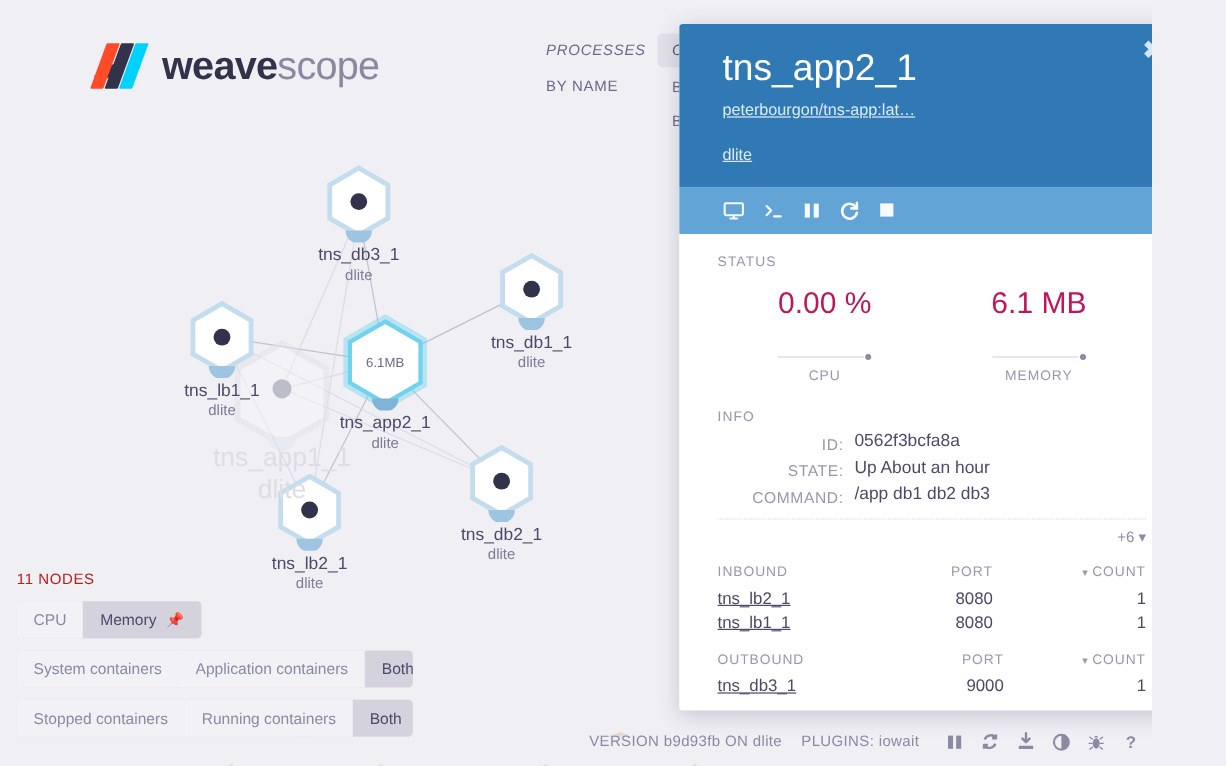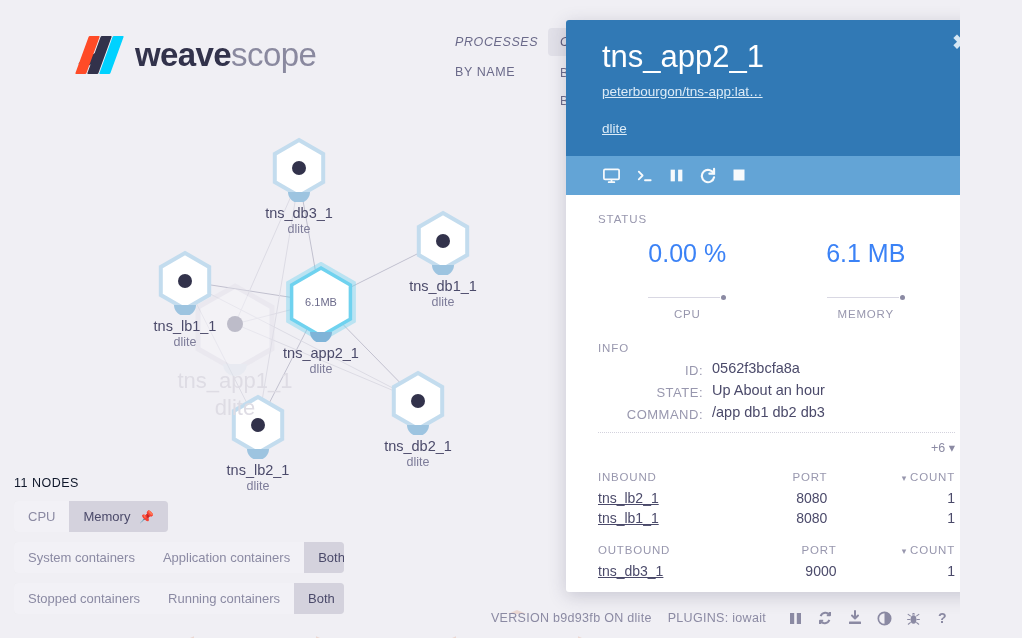--- a/index.html
+++ b/index.html
@@ -54,21 +54,21 @@
     position: absolute; text-align: center; width: 170px;
     font-size: 14.5px; color: #4b4a6a; white-space: nowrap;
   }
   .node-sub { display: block; font-size: 12.5px; color: #7d7c99; margin-top: 1px; }
   .ghost { color: #dedce4; }
   .ghost .node-sub { color: #dedce4; }
   .ghost-label { font-size: 22px; }
 
   
   .controls { position: absolute; left: 14px; bottom: 14px; width: 330px; }
-  .node-count { font-size: 12.5px; letter-spacing: .5px; color: #0f172a; margin-bottom: 11px; }
+  .node-count { font-size: 12.5px; letter-spacing: .5px; color: #b91c1c; margin-bottom: 11px; }
   .btn-group { display: inline-flex; background: #e7e6ec; border-radius: 4px; overflow: hidden; margin-bottom: 10px; }
   .btn-group.block { display: flex; width: 100%; }
   .gbtn {
     font-family: inherit; font-size: 13px; color: #8b8aa3;
     background: #f2f1f6; border: none; padding: 8px 14px;
     cursor: pointer; white-space: nowrap; flex: 0 0 auto;
   }
   .gbtn.sel { background: #d4d2dd; color: #4b4a6a; }
   .gbtn.grow { flex: 1 1 auto; }
   .pin { color: #d0021b; margin-left: 5px; font-size: 12px; }
@@ -103,21 +103,21 @@
     max-width: 200px; overflow: hidden; text-overflow: ellipsis; white-space: nowrap;
   }
   .panel-tools { background: #63a4d6; padding: 10px 36px; display: flex; gap: 14px; align-items: center; flex: 0 0 auto; }
   .tool { cursor: pointer; color: #fff; display: flex; align-items: center; opacity: .95; }
 
   .panel-body { padding: 18px 32px 0 32px; overflow: hidden; flex: 1 1 auto; border-radius: 21px; }
   .sec-label { font-size: 11.5px; letter-spacing: .9px; color: #9897ae; margin-bottom: 6px; }
 
   .metrics { display: flex; }
   .metric { flex: 1; text-align: center; padding-top: 8px; }
-  .metric-val { font-size: 25px; color: #3b82f6; font-weight: 400; }
+  .metric-val { font-size: 25px; color: #be185d; font-weight: 400; }
   .spark { margin: 26px auto 7px auto; width: 78px; height: 7px; position: relative; }
   .spark-line { position: absolute; left: 0; top: 3px; width: 72px; height: 1.5px; background: #d9d8e3; }
   .spark-dot { position: absolute; right: 0; top: 1px; width: 5px; height: 5px; border-radius: 50%; background: #8b8aa3; }
   .metric-name { font-size: 11.5px; letter-spacing: .8px; color: #9897ae; }
 
   .info-sec { margin-top: 22px; }
   .info-row { display: flex; margin-bottom: 4px; }
   .info-key { width: 105px; text-align: right; font-size: 13px; letter-spacing: .5px; color: #9897ae; padding-top: 3px; }
   .info-val { margin-left: 9px; font-size: 14.5px; color: #4b4a6a; }
   .info-more {

